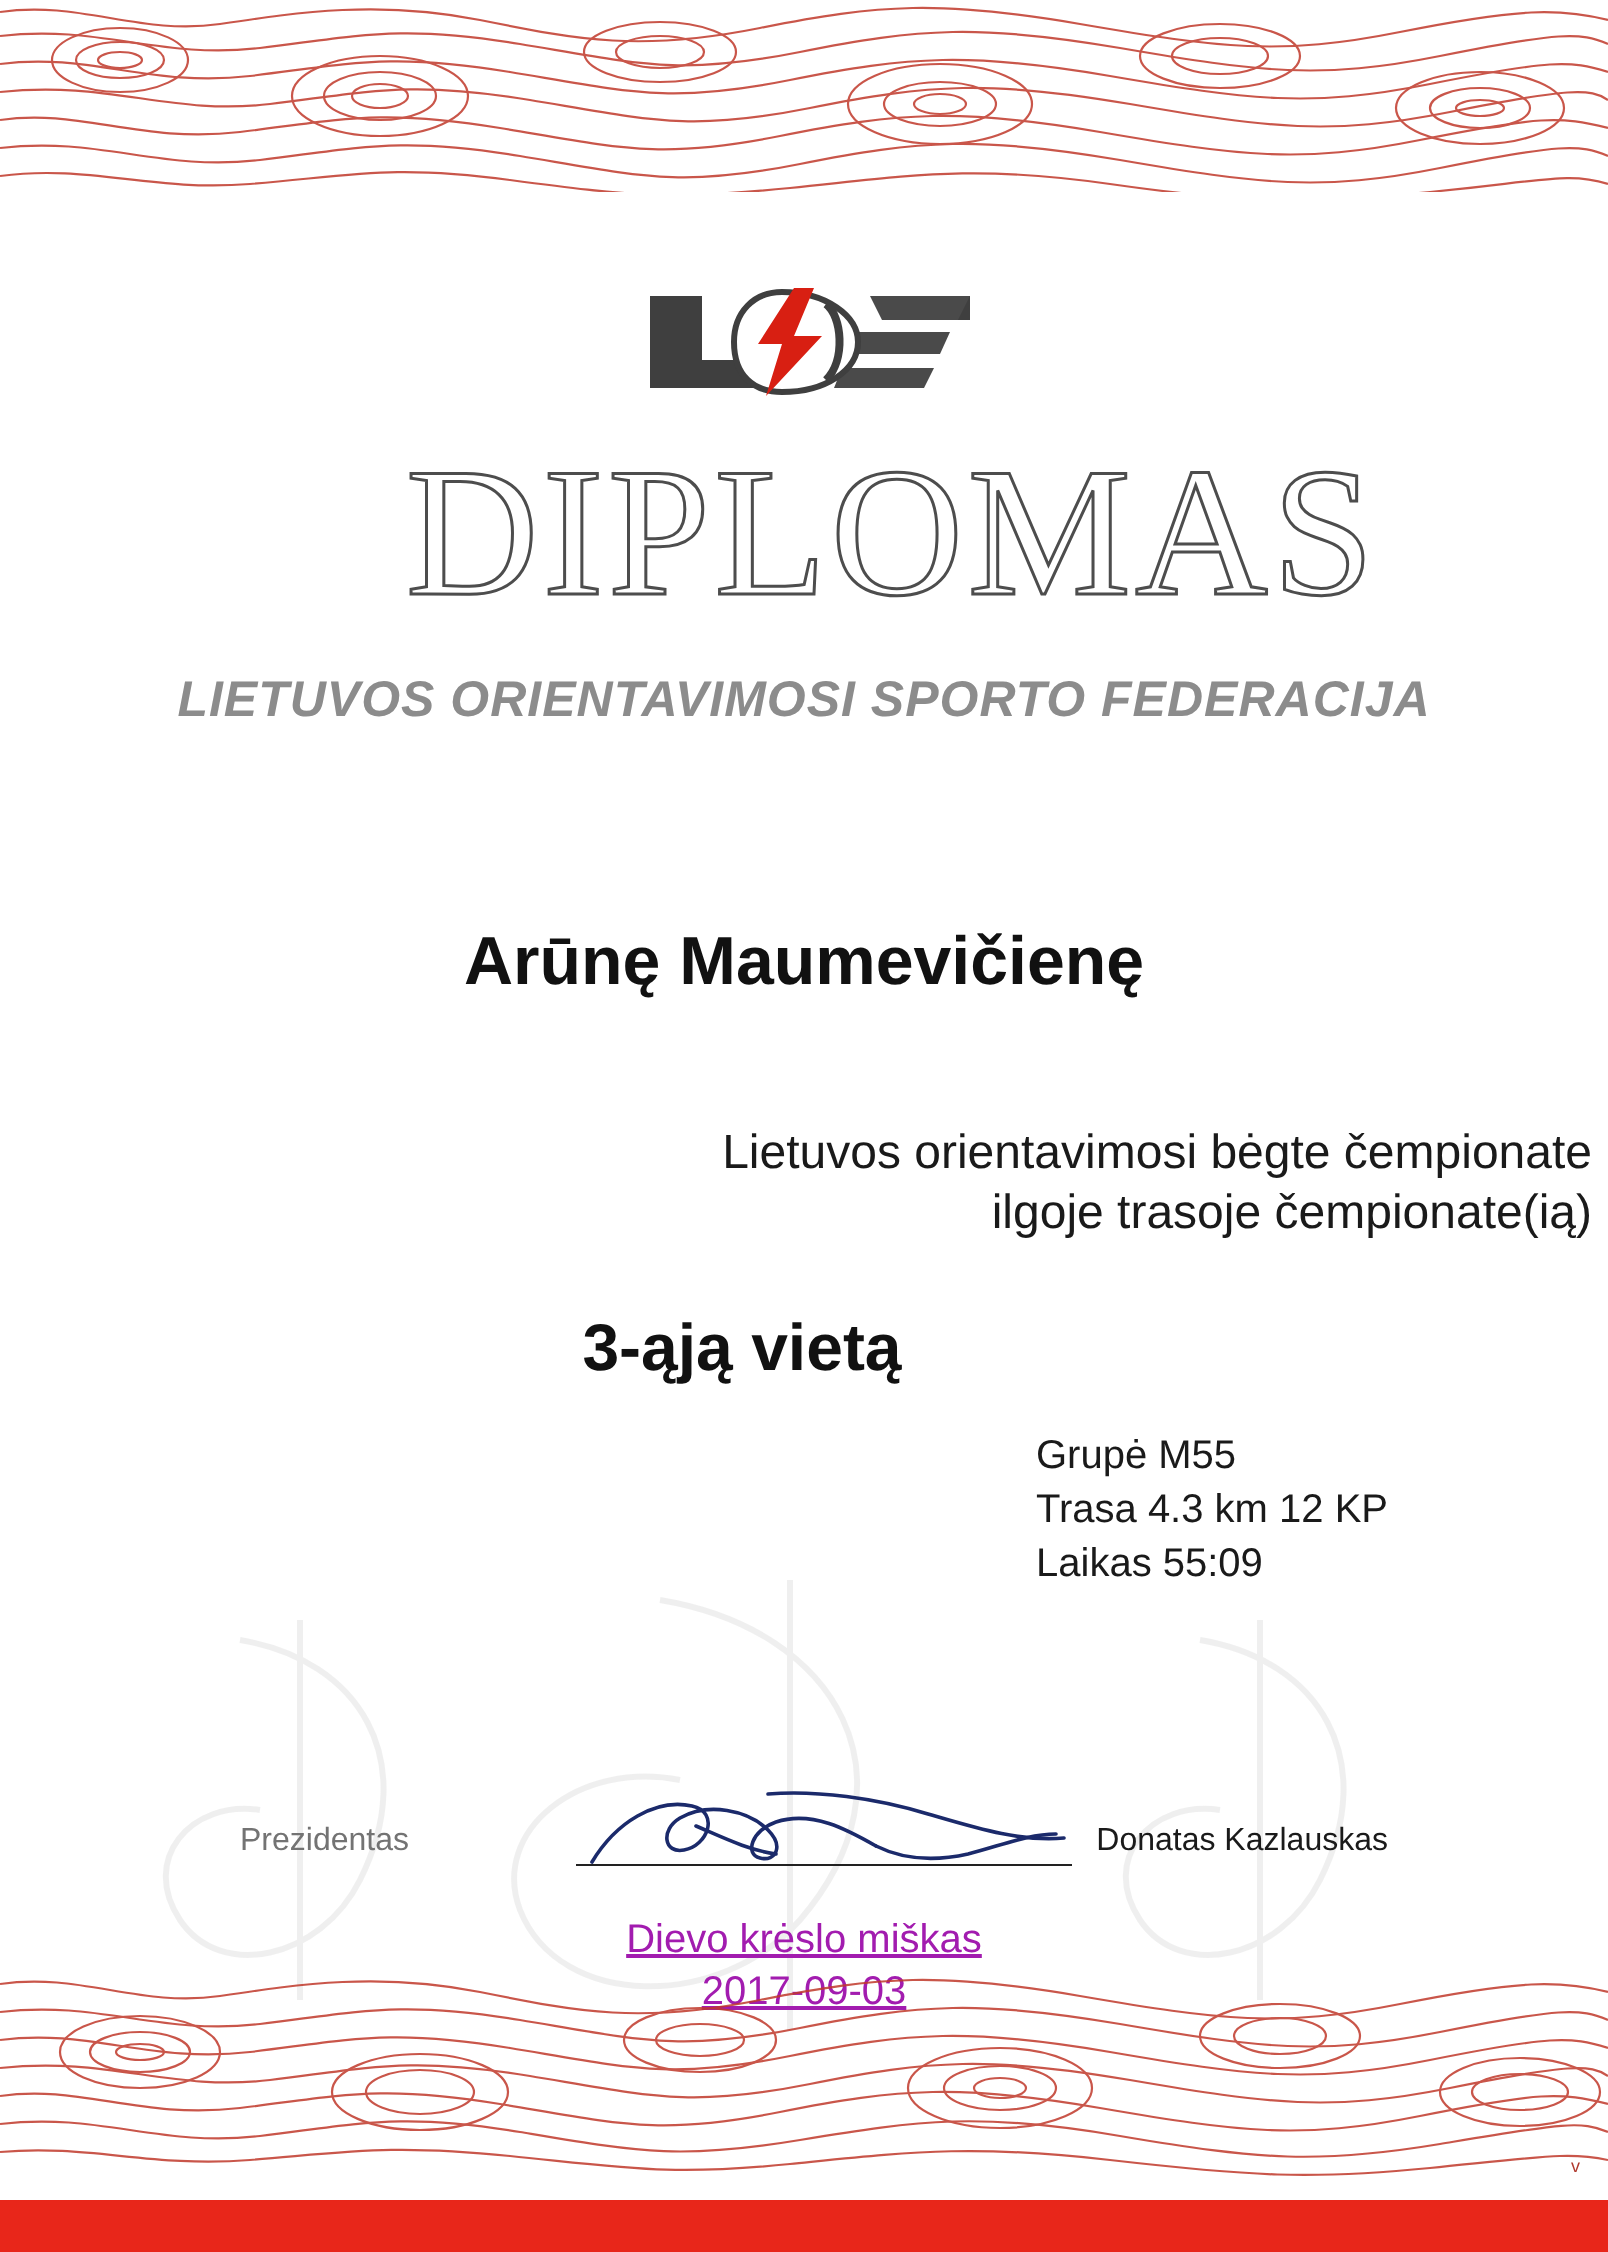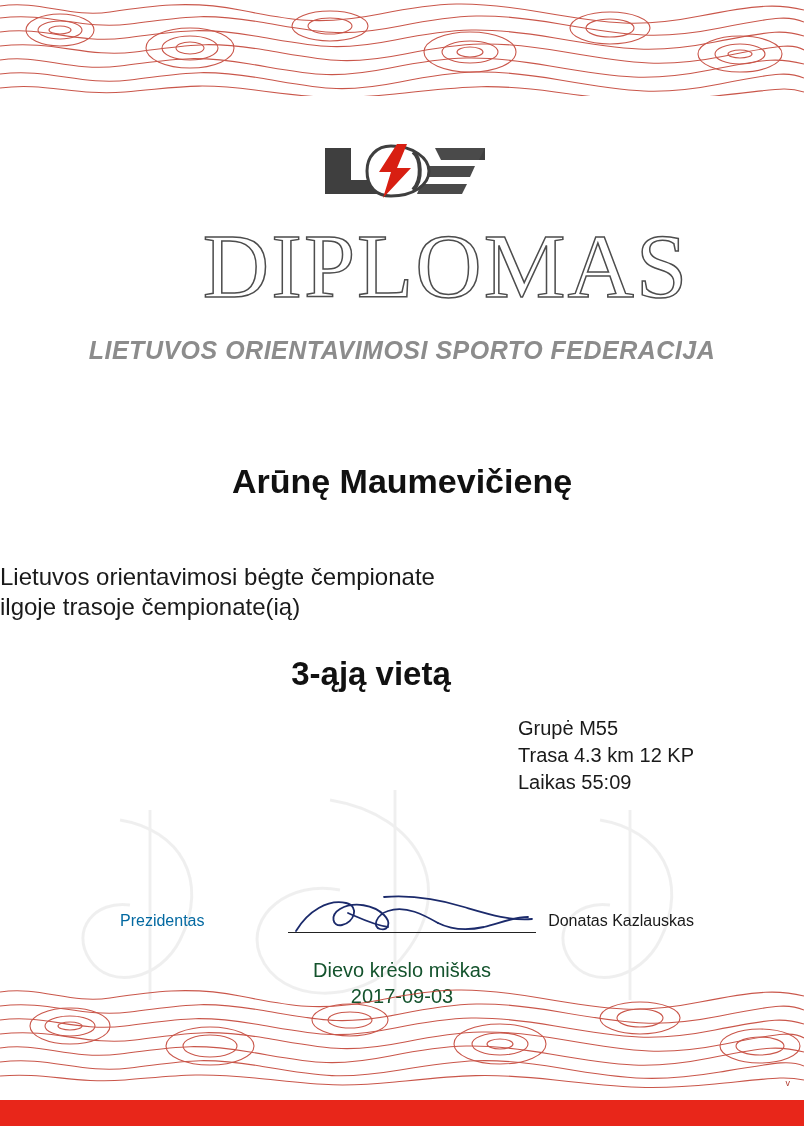--- a/index.html
+++ b/index.html
@@ -111,21 +111,21 @@
     color: #111111;
     margin-top: 12px;
   }
 
   
   .event {
     position: absolute;
     left: 0;
     top: 562px;
     width: 796px;
-    text-align: left;
+    text-align: right;
     font-size: 24px;
     line-height: 30px;
     color: #1a1a1a;
   }
 
   
   .place {
     position: absolute;
     left: 0;
     top: 655px;
@@ -146,21 +146,21 @@
     line-height: 27px;
     color: #1a1a1a;
   }
 
   
   .sign-title {
     position: absolute;
     left: 120px;
     top: 912px;
     font-size: 16px;
-    color: #0369a1;
+    color: #737373;
   }
   .sign-name {
     position: absolute;
     right: 110px;
     top: 912px;
     font-size: 16px;
     color: #1a1a1a;
     text-align: right;
   }
   .sign-line {
@@ -182,21 +182,22 @@
 
   
   .footer-info {
     position: absolute;
     left: 0;
     top: 957px;
     width: 804px;
     text-align: center;
     font-size: 20px;
     line-height: 26px;
-    color: #14532d;
+    color: #a21caf;
+    text-decoration: underline;
   }
   .tiny-mark {
     position: absolute;
     right: 14px;
     bottom: 38px;
     font-size: 9px;
     color: #b03a2e;
   }
 </style>
 </head>

